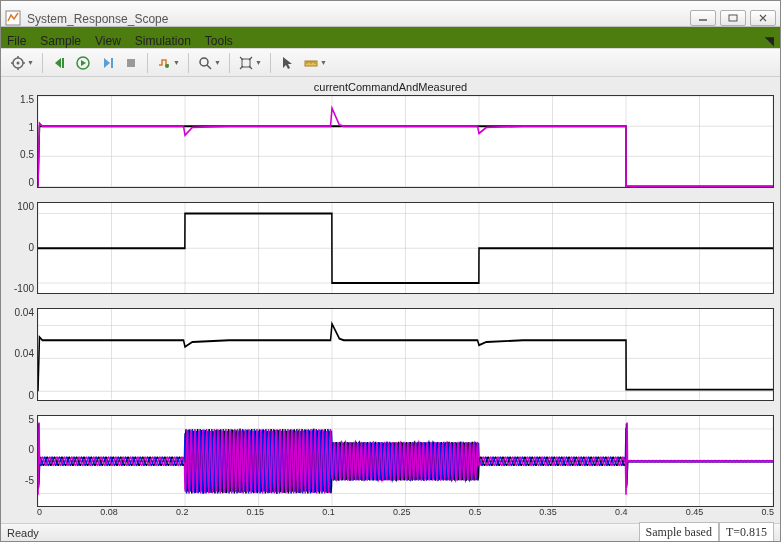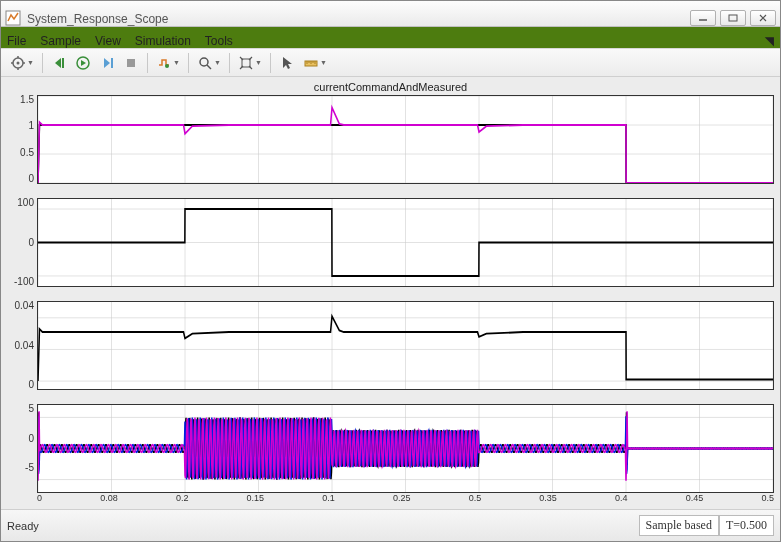--- a/index.html
+++ b/index.html
@@ -30,21 +30,21 @@
 .yaxis span { line-height: 1; }
 .canvas { flex: 1; background: #fff; border: 1px solid #333; position: relative; }
 .canvas svg { position: absolute; inset: 0; width: 100%; height: 100%; }
 .grid line { stroke: #ccc; stroke-width: 0.5; }
 .trace { fill: none; stroke-width: 1.5; }
 
 .xaxis-row { display: flex; height: 14px; font-size: 9px; color: #333; }
 .xaxis-spacer { width: 30px; }
 .xaxis { flex: 1; display: flex; justify-content: space-between; padding: 0 0px; }
 
-.statusbar { height: 32px; background: linear-gradient(#f7f7f7,#e8e8e8); border-top: 1px solid #cfcfcf; display: flex; align-items: center; padding: 0 6px; font-size: 11px; color: #333; }
+.statusbar { height: 18px; background: linear-gradient(#f7f7f7,#e8e8e8); border-top: 1px solid #cfcfcf; display: flex; align-items: center; padding: 0 6px; font-size: 11px; color: #333; }
 .status-r { margin-left: auto; display: flex; gap: 0; }
 .status-box { border: 1px solid #bbb; padding: 2px 6px; background: #fff; font-size: 12px; font-family: Liberation Serif, serif; }
 </style>
 </head>
 <body>
 
 <div class="titlebar">
   <span class="icon">
     <svg viewBox="0 0 16 16">
         <rect x="1" y="1" width="14" height="14" fill="#fff" stroke="#888"></rect>
@@ -310,15 +310,15 @@
         <span>0.45</span>
         <span>0.5</span>
       </div>
     </div>
   </div>
 
 <div class="statusbar">
   <span>Ready</span>
   <div class="status-r">
     <span class="status-box">Sample based</span>
-    <span class="status-box">T=0.500</span>
+    <span class="status-box">T=0.815</span>
   </div>
 </div>
 
 </body></html>

